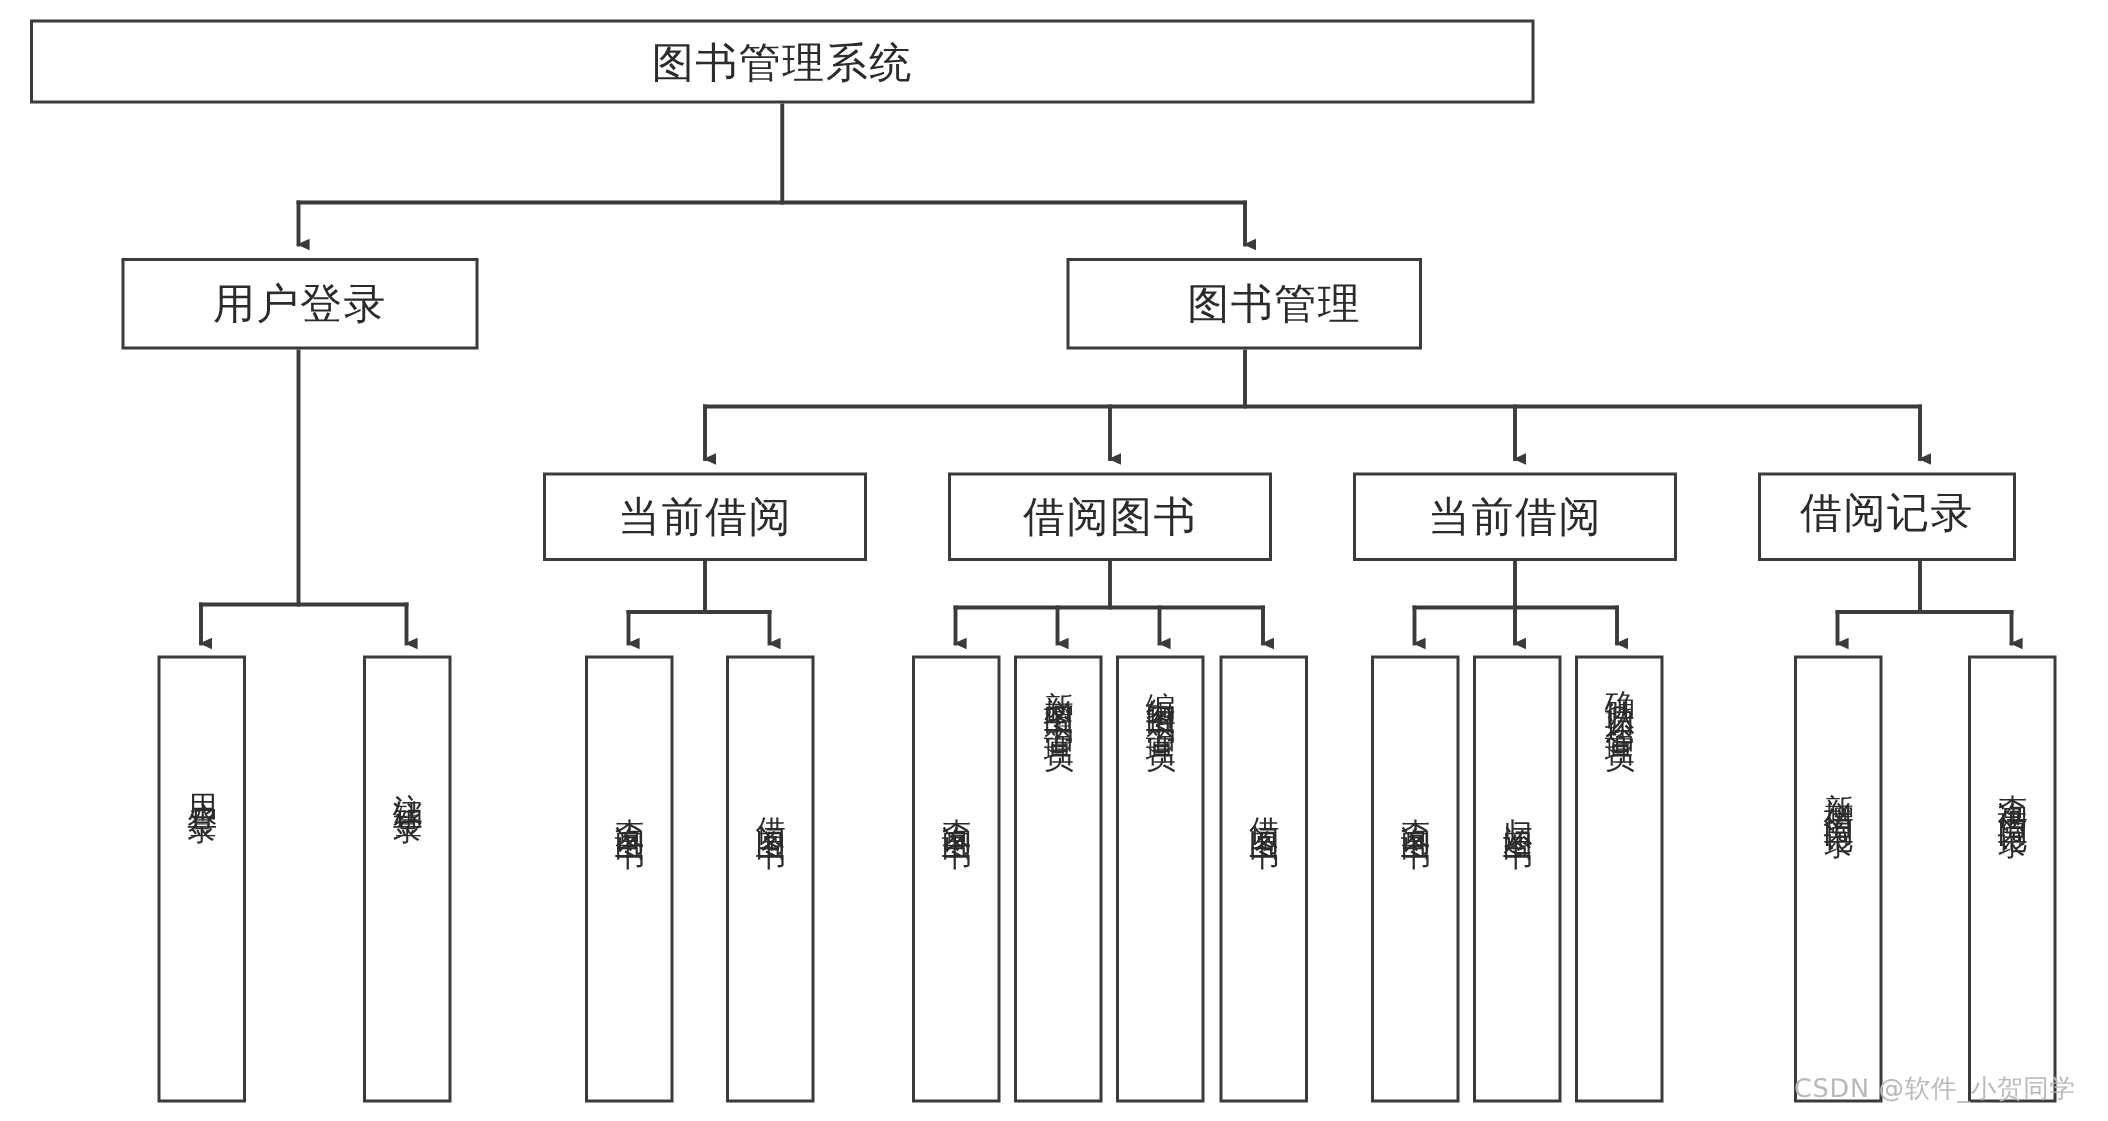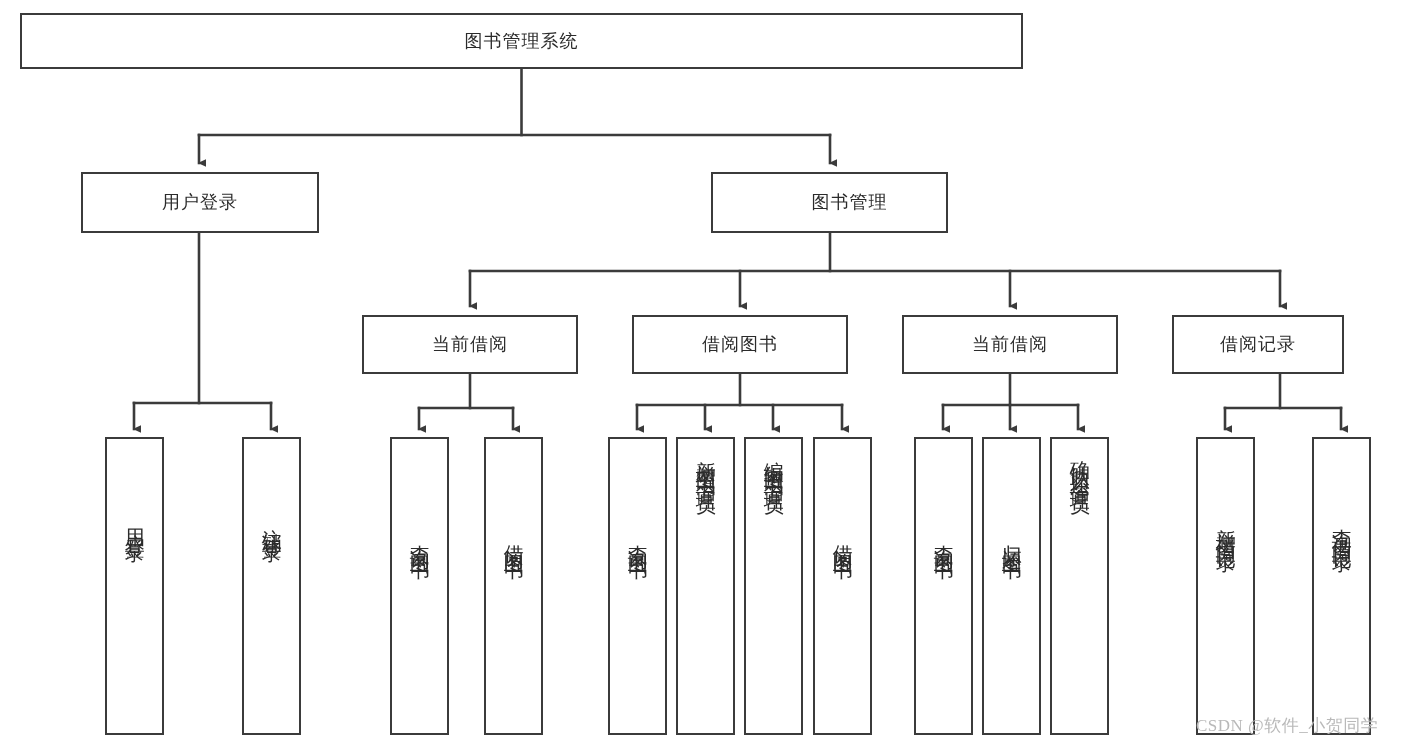--- a/index.html
+++ b/index.html
@@ -23,21 +23,21 @@
     position:absolute;
     box-sizing:border-box;
     background:#ffffff;
     border:2.5px solid #3b3b3b;
     display:flex;
     align-items:center;
     justify-content:center;
     color:#1a1a1a;
   }
   .node .label{
-    font-size:18px;
+    font-size:28px;
     line-height:1.25;
     letter-spacing:1px;
     white-space:nowrap;
     color:#2b2b2b;
   }
   .node.leaf{
     align-items:flex-start;
     justify-content:center;
     padding-top:6px;
   }
@@ -137,21 +137,21 @@
   </div>
 
   <div class="node" style="left:632px; top:315px; width:216px; height:59px;">
     <span class="label">借阅图书</span>
   </div>
 
   <div class="node" style="left:902px; top:315px; width:216px; height:59px;">
     <span class="label">当前借阅</span>
   </div>
 
-  <div class="node" style="left:1172px; top:315px; width:172px; height:59px;">
+  <div class="node" style="left:1172px; top:315px; width:172px; height:59px;font-family:Liberation Mono, monospace;">
     <span class="label">借阅记录</span>
   </div>
 
   <div class="node leaf center" style="left:105px; top:437px; width:59px; height:298px;">
     <span class="label">用户登录</span>
   </div>
 
   <div class="node leaf center" style="left:242px; top:437px; width:59px; height:298px;">
     <span class="label">注销登录</span>
   </div>
@@ -193,15 +193,15 @@
   </div>
 
   <div class="node leaf center" style="left:1196px; top:437px; width:59px; height:298px;">
     <span class="label">新增借阅记录</span>
   </div>
 
   <div class="node leaf center" style="left:1312px; top:437px; width:59px; height:298px;">
     <span class="label">查询借阅记录</span>
   </div>
 
-  <div class="watermark" style="left:1196px; top:714px;font-family:Liberation Serif, serif;">CSDN @软件_小贺同学</div>
+  <div class="watermark" style="left:1196px; top:714px;">CSDN @软件_小贺同学</div>
 
 </div>
 
 </body></html>

